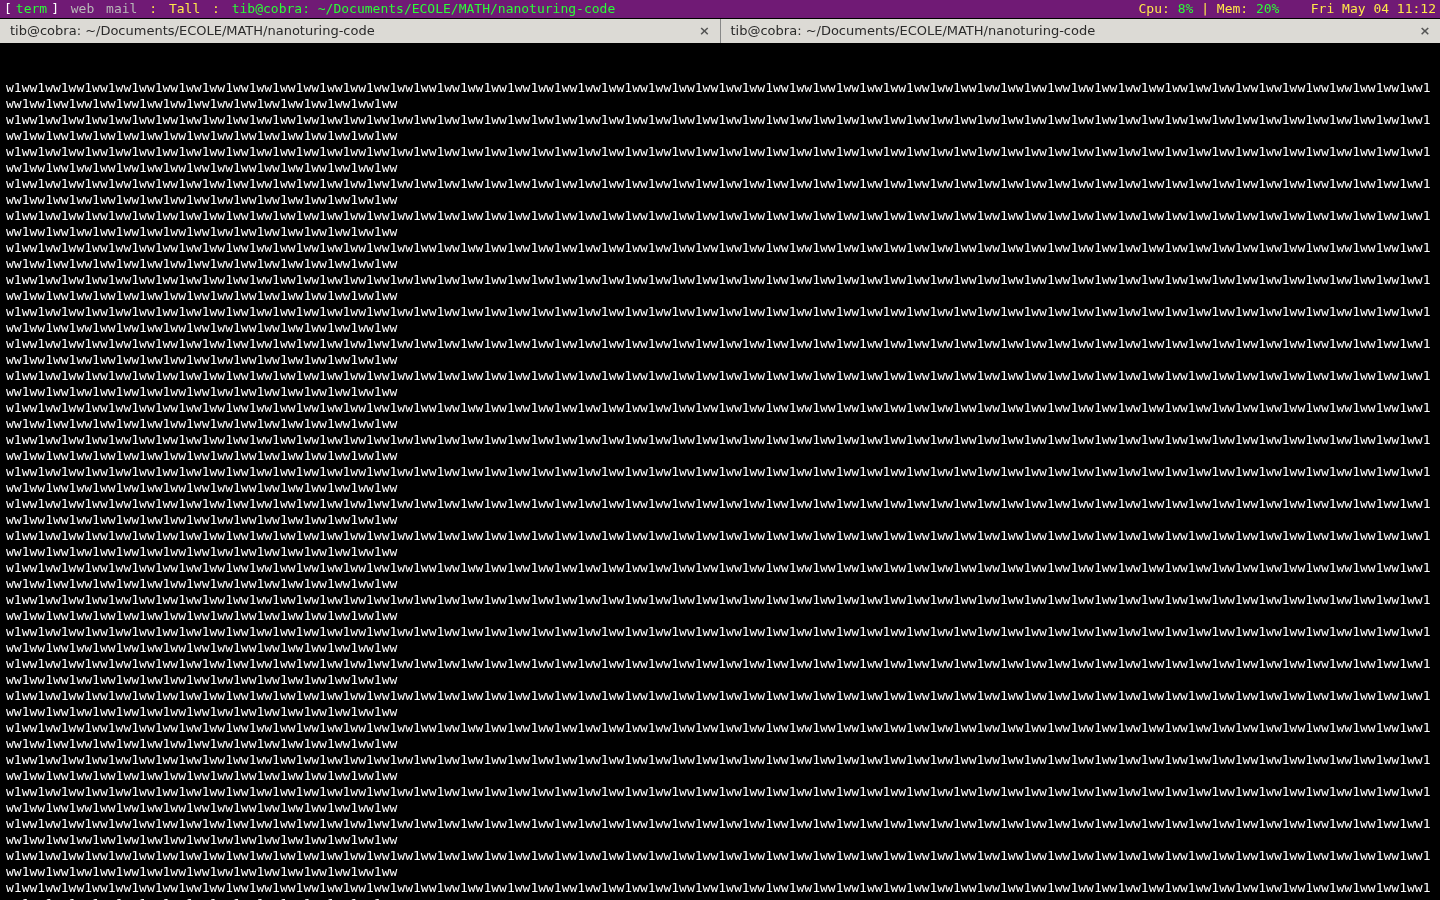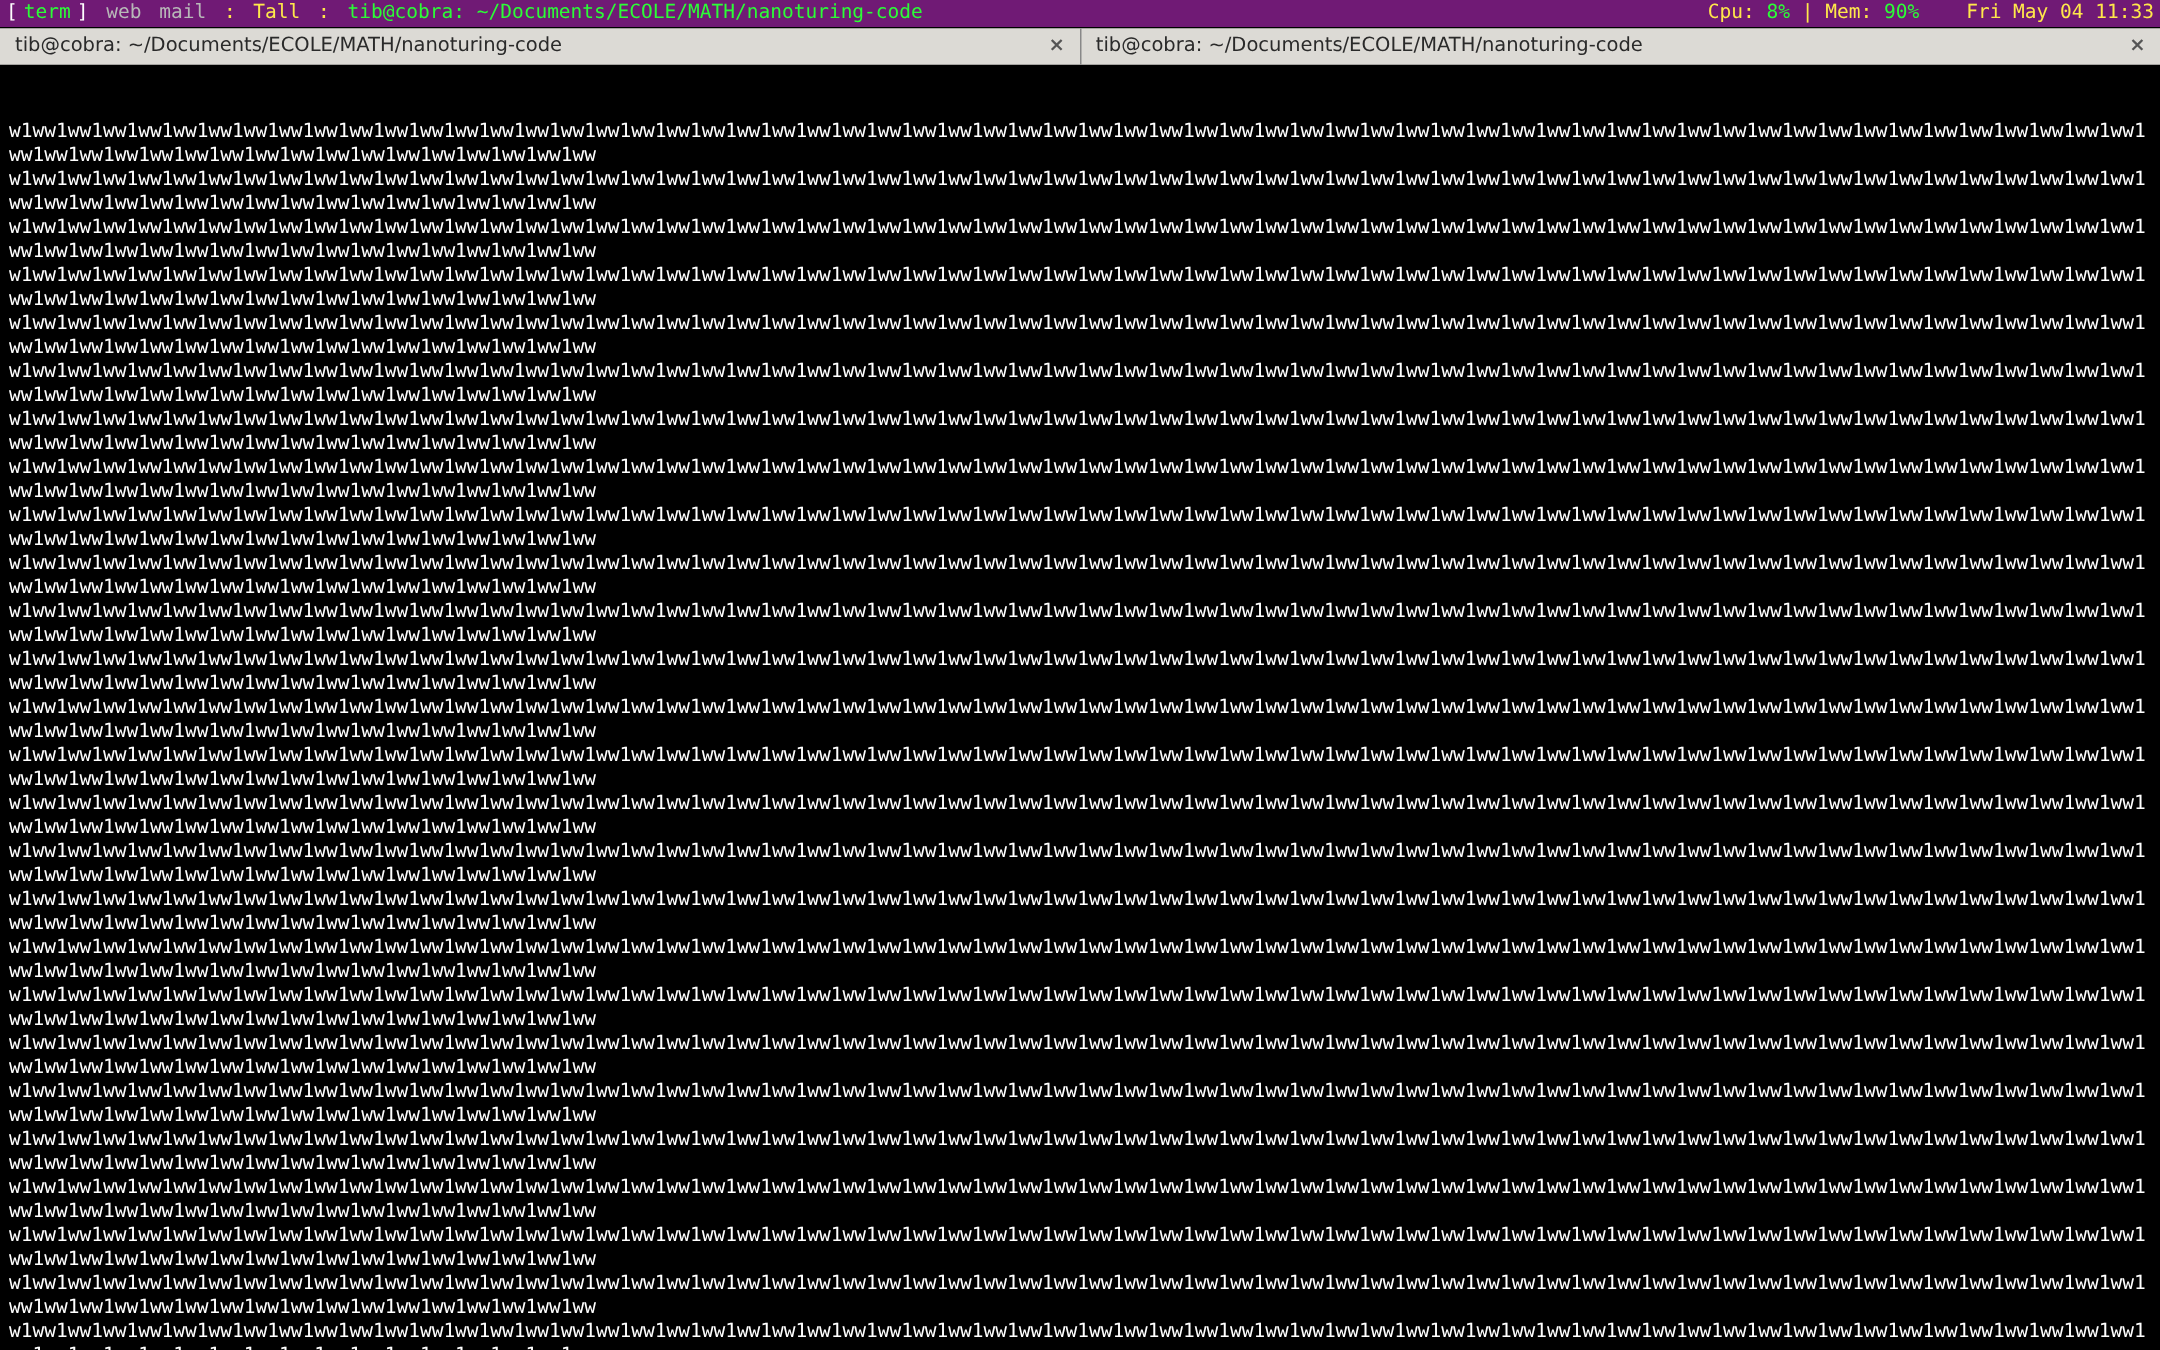--- a/index.html
+++ b/index.html
@@ -28,23 +28,23 @@
     <span class="yellow">:</span>
     <span class="yellow">Tall</span>
     <span class="yellow">:</span>
     <span class="green">tib@cobra: ~/Documents/ECOLE/MATH/nanoturing-code</span>
   </div>
   <div class="right yellow">
     <span>Cpu:</span>
     <span class="green">8%</span>
     <span>|</span>
     <span>Mem:</span>
-    <span class="green">90%</span>
+    <span class="green">20%</span>
     &nbsp;&nbsp;
-    <span>Fri May 04 11:33</span>
+    <span>Fri May 04 11:12</span>
   </div>
 </div>
 
 <div class="tabs">
   <div class="tab">
     <span>tib@cobra: ~/Documents/ECOLE/MATH/nanoturing-code</span>
     <span class="close">×</span>
   </div>
   <div class="tab">
     <span>tib@cobra: ~/Documents/ECOLE/MATH/nanoturing-code</span>

